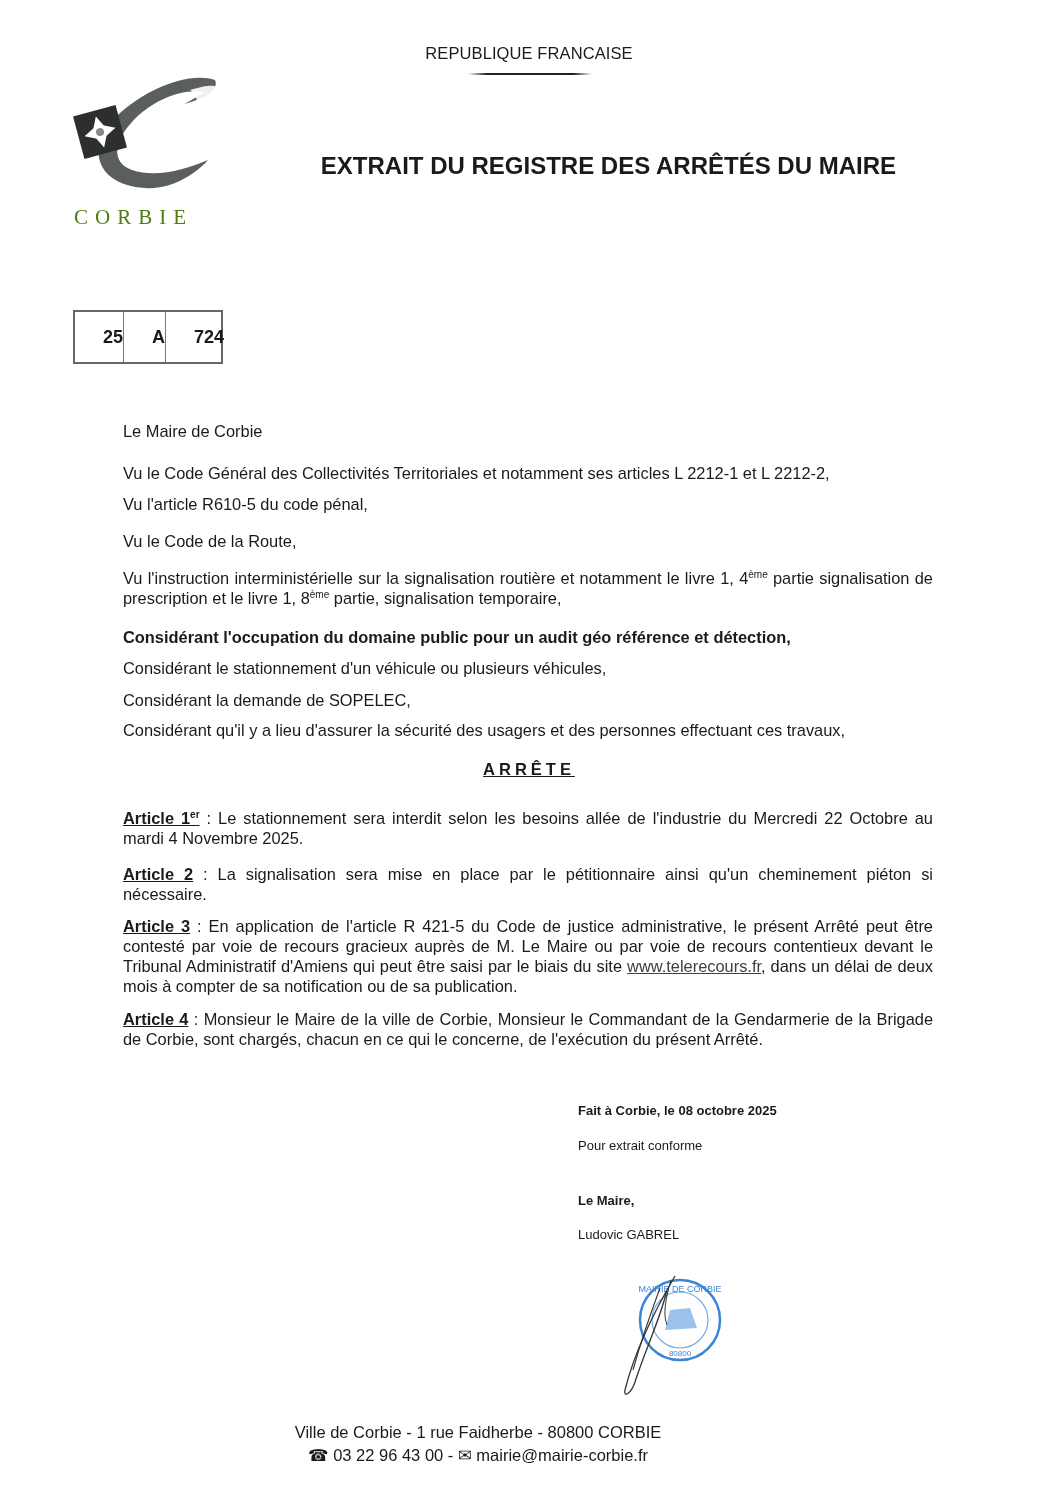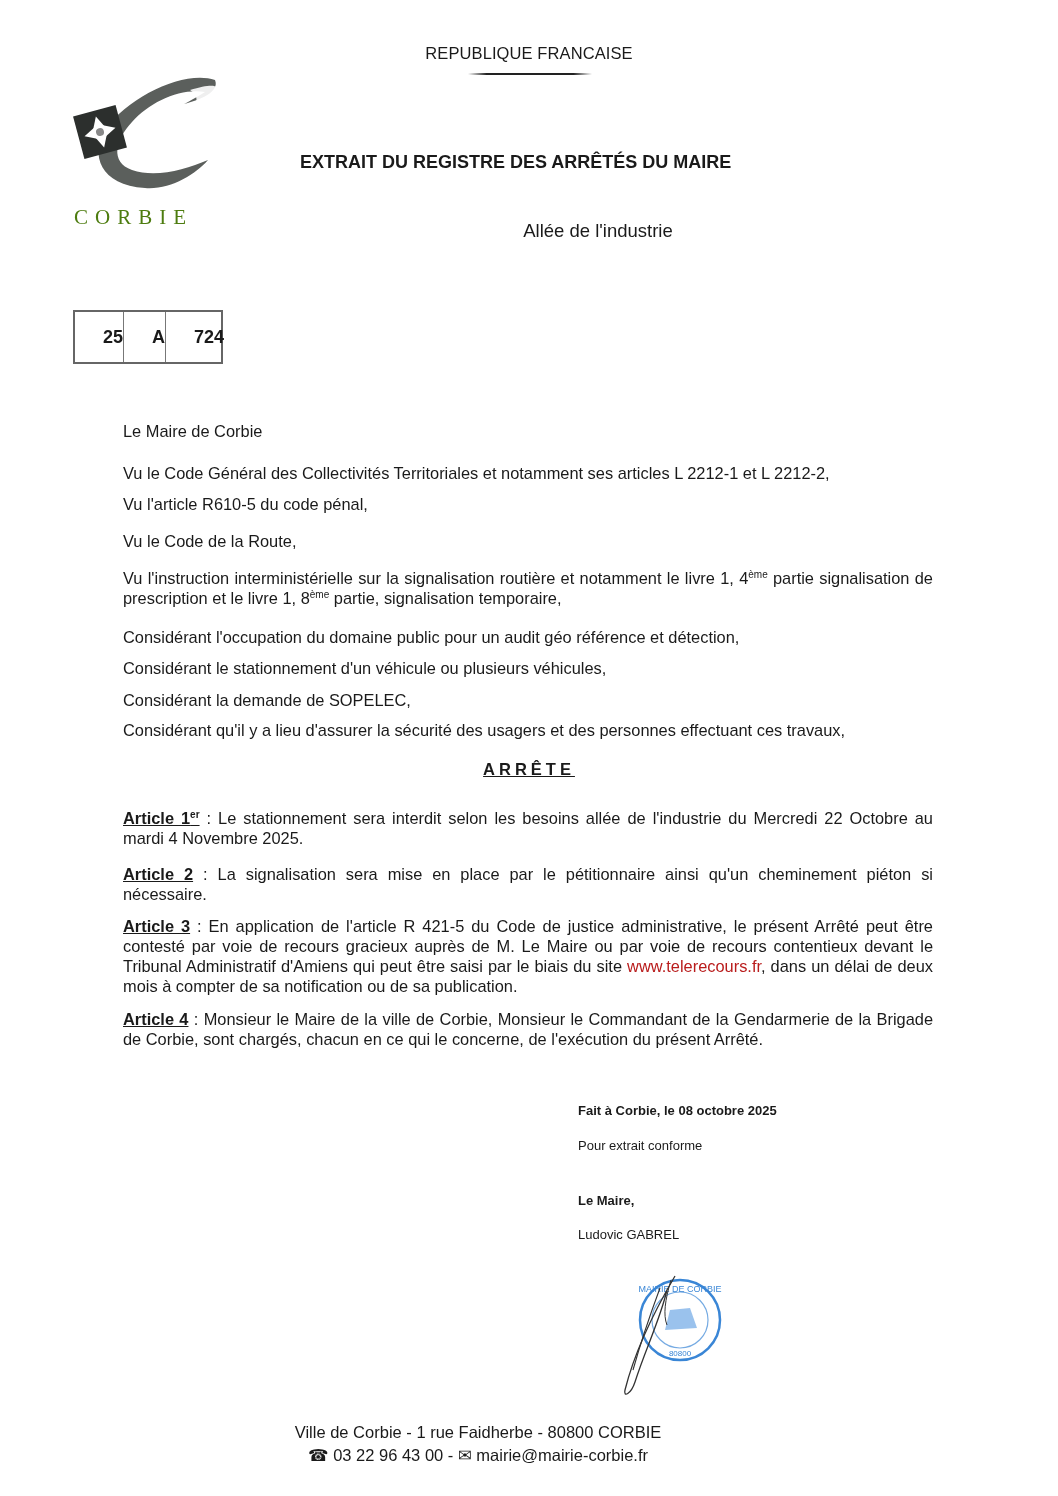--- a/index.html
+++ b/index.html
@@ -17,22 +17,22 @@
     .rep-rule {
       left: 468px; top: 73px; width: 124px; height: 2px;
       background: linear-gradient(90deg, rgba(0,0,0,0), #222 15%, #222 85%, rgba(0,0,0,0));
     }
     .logo { left: 70px; top: 70px; width: 160px; height: 160px; }
     .logo-text {
       left: 74px; top: 205px; font-family: "Liberation Serif", serif;
       font-size: 21px; letter-spacing: 7px; color: #4d7c0f;
     }
     .extrait {
-      left: 300px; width: 596px; top: 152px; text-align: left;
-      font-weight: bold; font-size: 18px;
+      left: 300px; width: 596px; top: 152px; text-align: right;
+      font-weight: bold; font-size: 24px;
     }
     .arrete-title {
       left: 290px; width: 616px; top: 218px; text-align: center;
       font-size: 18.5px; line-height: 26px;
     }
 
     
     .ref-box {
       left: 73px; top: 310px; width: 150px; height: 54px;
       border: 2px solid #666; box-sizing: border-box; display: flex;
@@ -47,21 +47,21 @@
     .body-text {
       left: 123px; width: 810px; font-size: 16.4px; line-height: 20px;
     }
     .justify { text-align: justify; text-align-last: left; }
     sup { font-size: 10px; line-height: 0; vertical-align: 6px; }
     .art-label { font-weight: bold; text-decoration: underline; }
     .arrete-heading {
       left: 0; width: 1058px; top: 760px; text-align: center;
       font-weight: bold; font-size: 16.5px; letter-spacing: 4px; text-decoration: underline;
     }
-    .link { color: #b91c1c; }
+    .link { text-decoration: underline; color: #404040; }
 
     
     .sig { left: 578px; font-size: 13px; }
     .bold { font-weight: bold; }
 
     .stamp { left: 605px; top: 1270px; width: 130px; height: 130px; }
 
     
     .footer {
       left: 0; width: 956px; text-align: center; font-size: 16.5px;
@@ -84,37 +84,36 @@
       <polygon points="0,-16 8,0 0,16 -8,0" fill="#ffffff"></polygon>
       <polygon points="-16,0 0,-8 16,0 0,8" fill="#ffffff"></polygon>
       <circle cx="0" cy="0" r="4" fill="#888"></circle>
     </g>
   </svg>
 </div>
 <div class="abs logo-text">CORBIE</div>
 
 <div class="abs extrait">EXTRAIT DU REGISTRE DES ARRÊTÉS DU MAIRE</div>
 <div class="abs arrete-title">
-  <div>Allée de l'industrie</div>
 </div>
 
 <div class="abs ref-box">
   <div class="ref-cell">25</div>
   <div class="ref-cell">A</div>
   <div class="ref-cell">724</div>
 </div>
 
 <div class="abs body-text" style="top:421px;">Le Maire de Corbie</div>
 <div class="abs body-text" style="top:463px;">Vu le Code Général des Collectivités Territoriales et notamment ses articles L 2212-1 et L 2212-2,</div>
 <div class="abs body-text" style="top:494px;">Vu l'article R610-5 du code pénal,</div>
 <div class="abs body-text" style="top:531px;">Vu le Code de la Route,</div>
 <div class="abs body-text justify" style="top:568px;">
   <span>Vu l'instruction interministérielle sur la signalisation routière et notamment le livre 1, 4</span><sup>ème</sup><span> partie signalisation de prescription et le livre 1, 8</span><sup>ème</sup><span> partie, signalisation temporaire,</span>
 </div>
-<div class="abs body-text" style="top:627px;">Considérant l'occupation du domaine public pour un audit  géo référence et détection,</div>
+<div class="abs body-text" style="top:627px;font-weight:bold;">Considérant l'occupation du domaine public pour un audit  géo référence et détection,</div>
 <div class="abs body-text" style="top:658px;">Considérant le stationnement d'un véhicule ou plusieurs véhicules,</div>
 <div class="abs body-text" style="top:690px;">Considérant la demande de SOPELEC,</div>
 <div class="abs body-text" style="top:720px;">Considérant qu'il y a lieu d'assurer la sécurité des usagers et des personnes effectuant ces travaux,</div>
 
 <div class="abs arrete-heading">ARRÊTE</div>
 
 <div class="abs body-text justify" style="top:808px;">
   <span class="art-label"><span>Article 1</span><sup>er</sup></span><span> : Le stationnement sera interdit selon les besoins allée de l'industrie du Mercredi 22 Octobre au mardi 4 Novembre 2025.</span>
 </div>
 <div class="abs body-text justify" style="top:864px;">

